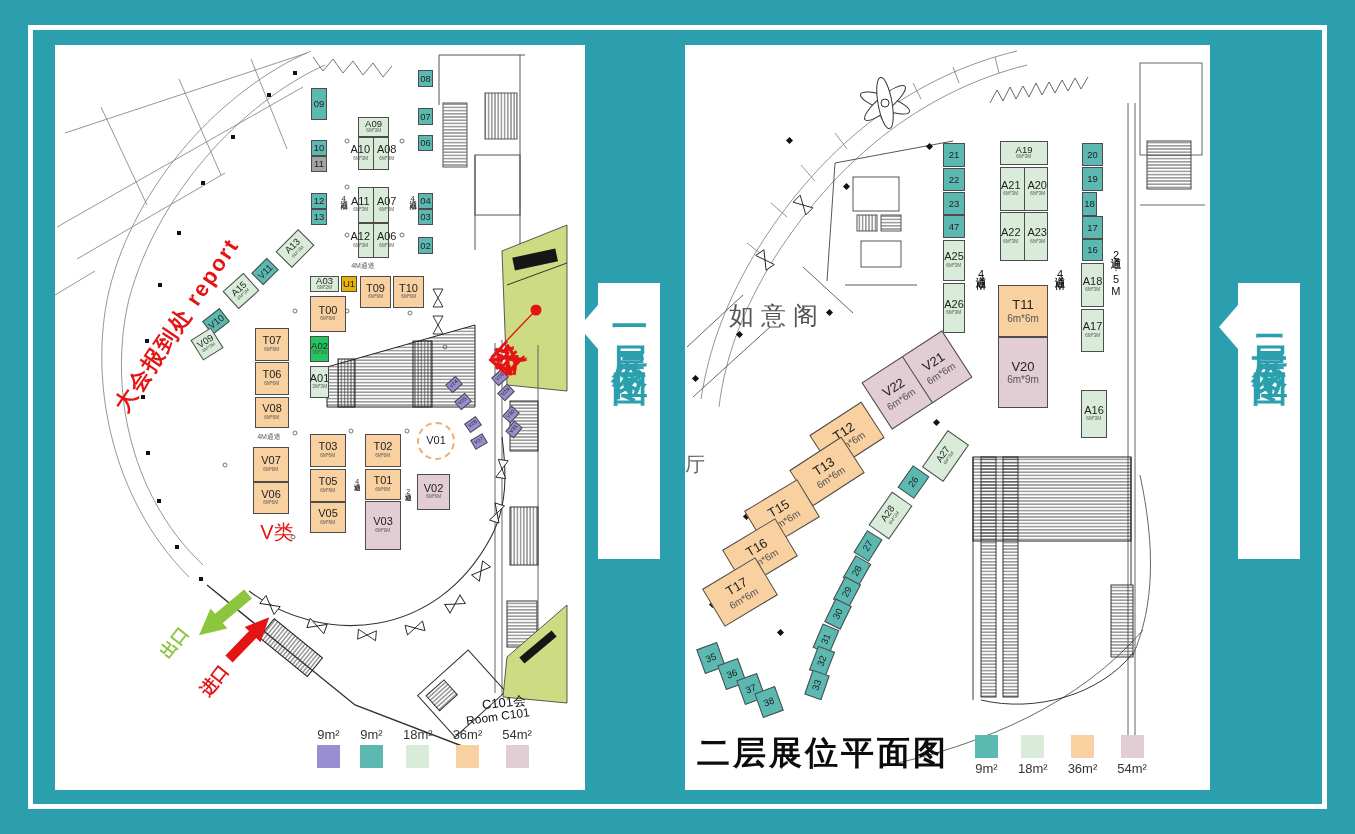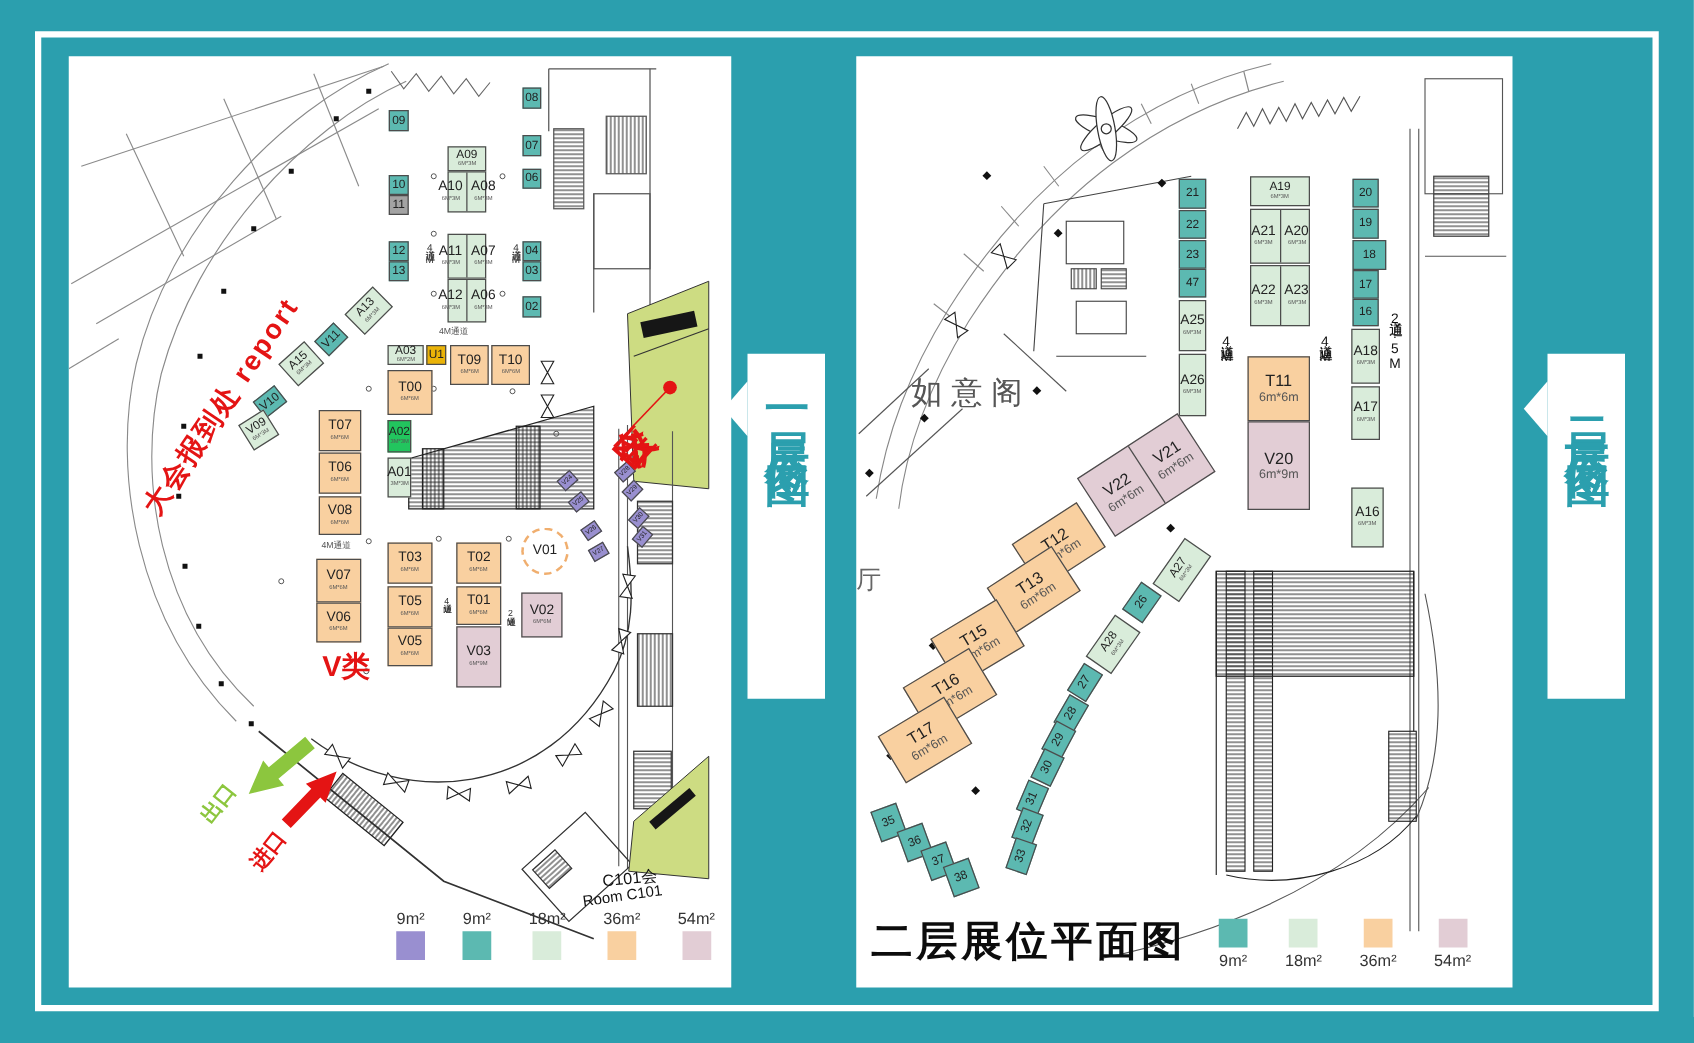--- a/index.html
+++ b/index.html
@@ -23,21 +23,21 @@
   .booth.circle{border-radius:50%;border:2.5px dashed #f0ae6e;background:#fff;}
   .booth.split{flex-direction:row;}
   .booth.split .cell{flex:1;height:100%;display:flex;flex-direction:column;align-items:center;justify-content:center;border-left:1px solid #4c4c4c;}
   .booth.split .cell:first-child{border-left:none;}
   
   .anno{position:absolute;white-space:nowrap;line-height:1.08;}
   .anno.vert{writing-mode:vertical-rl;text-orientation:upright;}
   
   .plan-title{position:absolute;left:12px;top:686px;margin:0;font-size:33px;font-weight:bold;color:#0c0c0c;letter-spacing:3px;}
   
-  .legend{position:absolute;display:flex;gap:30px;justify-content:flex-end;}
+  .legend{position:absolute;display:flex;gap:20px;justify-content:flex-end;}
   .legend .item{display:flex;flex-direction:column;align-items:center;gap:3px;font-size:13px;color:#333;}
   .legend .sw{width:23px;height:23px;}
   .legend-1{left:262px;top:682px;}
   .legend-2{left:290px;top:690px;}
   
   .banner{position:absolute;top:283px;width:62px;height:276px;background:#fff;display:flex;justify-content:center;}
   .banner-left{left:598px;}
   .banner-right{left:1238px;}
   .banner::before{content:"";position:absolute;left:-19px;top:22px;border-top:22px solid transparent;border-bottom:22px solid transparent;border-right:19px solid #fff;}
   .banner span{writing-mode:vertical-rl;text-orientation:upright;font-size:36px;font-weight:bold;color:#2b9fae;letter-spacing:9px;margin-top:25px;}
@@ -150,21 +150,21 @@
           <circle cx="352" cy="386" r="2"></circle>
           <circle cx="238" cy="492" r="2"></circle>
         <circle cx="170" cy="420" r="2"></circle>
           <circle cx="390" cy="302" r="2"></circle>
       </g>
     </svg>
     <div class="layer">
         <div class="booth teal tiny" style="left: 363px; top: 25px; width: 15px; height: 17px; background: rgb(92, 185, 177);">
           <span class="blabel">08</span>
         </div>
-        <div class="booth teal tiny" style="left: 256px; top: 43px; width: 16px; height: 17px; background: rgb(92, 185, 177);">
+        <div class="booth teal tiny" style="left: 256px; top: 43px; width: 16px; height: 32px; background: rgb(92, 185, 177);">
           <span class="blabel">09</span>
         </div>
         <div class="booth teal tiny" style="left: 363px; top: 63px; width: 15px; height: 17px; background: rgb(92, 185, 177);">
           <span class="blabel">07</span>
         </div>
         <div class="booth teal tiny" style="left: 363px; top: 90px; width: 15px; height: 16px; background: rgb(92, 185, 177);">
           <span class="blabel">06</span>
         </div>
         <div class="booth green tiny" style="left: 303px; top: 72px; width: 31px; height: 20px; background: rgb(217, 236, 218);">
           <span class="blabel">A09</span>
@@ -338,21 +338,21 @@
         <div class="booth purple micro" style="left: 449px; top: 364px; width: 14px; height: 11px; background: rgb(153, 143, 208); transform: rotate(-48deg);">
           <span class="blabel">V30</span>
         </div>
         <div class="booth purple micro" style="left: 452px; top: 379px; width: 14px; height: 11px; background: rgb(153, 143, 208); transform: rotate(-50deg);">
           <span class="blabel">V31</span>
         </div>
       </div>
     <div class="layer">
         <div class="anno" style="left: 122px; top: 280px; font-size: 22px; color: rgb(228, 20, 20); font-weight: bold; letter-spacing: 2px; transform: translate(-50%, -50%) rotate(-56deg);">大会报到处  report</div>
         <div class="anno vert" style="left: 424px; top: 289px; font-size: 29px; color: rgb(228, 20, 20); font-weight: bold; letter-spacing: 2px; transform: translate(-50%, -50%) rotate(-48deg);">会议区</div>
-        <div class="anno" style="left: 222px; top: 488px; font-size: 23px; color: rgb(228, 20, 20); font-weight: bold; transform: translate(-50%, -50%) rotate(0deg);">V类</div>
+        <div class="anno" style="left: 222px; top: 488px; font-size: 20px; color: rgb(228, 20, 20); font-weight: normal; transform: translate(-50%, -50%) rotate(0deg);">V类</div>
         <div class="anno" style="left: 120px; top: 598px; font-size: 17px; color: rgb(140, 198, 62); font-weight: bold; transform: translate(-50%, -50%) rotate(-52deg);">出口</div>
         <div class="anno" style="left: 160px; top: 636px; font-size: 17px; color: rgb(228, 20, 20); font-weight: bold; transform: translate(-50%, -50%) rotate(-52deg);">进口</div>
         <div class="anno" style="left: 449px; top: 658px; font-size: 13px; color: rgb(17, 17, 17); transform: translate(-50%, -50%) rotate(-6deg);">C101会</div>
         <div class="anno" style="left: 443px; top: 672px; font-size: 12px; color: rgb(17, 17, 17); transform: translate(-50%, -50%) rotate(-8deg);">Room C101</div>
         <div class="anno vert" style="left: 288px; top: 158px; font-size: 8px; color: rgb(51, 51, 51); transform: translate(-50%, -50%) rotate(0deg);">通道4M</div>
         <div class="anno vert" style="left: 357px; top: 158px; font-size: 8px; color: rgb(51, 51, 51); transform: translate(-50%, -50%) rotate(0deg);">通道4M</div>
         <div class="anno" style="left: 308px; top: 221px; font-size: 7px; color: rgb(85, 85, 85); transform: translate(-50%, -50%) rotate(0deg);">4M通道</div>
         <div class="anno" style="left: 214px; top: 392px; font-size: 7px; color: rgb(85, 85, 85); transform: translate(-50%, -50%) rotate(0deg);">4M通道</div>
         <div class="anno vert" style="left: 302px; top: 440px; font-size: 7px; color: rgb(51, 51, 51); transform: translate(-50%, -50%) rotate(0deg);">通道4M</div>
         <div class="anno vert" style="left: 353px; top: 450px; font-size: 7px; color: rgb(51, 51, 51); transform: translate(-50%, -50%) rotate(0deg);">通道2M</div>
@@ -507,21 +507,21 @@
         <div class="booth pink" style="left: 313px; top: 292px; width: 50px; height: 71px; background: rgb(226, 205, 213);">
           <span class="blabel big">V20</span>
           <span class="bsub big">6m*9m</span>
         </div>
         <div class="booth teal tiny" style="left: 397px; top: 98px; width: 21px; height: 23px; background: rgb(92, 185, 177);">
           <span class="blabel">20</span>
         </div>
         <div class="booth teal tiny" style="left: 397px; top: 122px; width: 21px; height: 24px; background: rgb(92, 185, 177);">
           <span class="blabel">19</span>
         </div>
-        <div class="booth teal tiny" style="left: 397px; top: 147px; width: 27px; height: 24px; background: rgb(92, 185, 177);">
+        <div class="booth teal tiny" style="left: 397px; top: 147px; width: 15px; height: 24px; background: rgb(92, 185, 177);">
           <span class="blabel">18</span>
         </div>
         <div class="booth teal tiny" style="left: 397px; top: 171px; width: 21px; height: 23px; background: rgb(92, 185, 177);">
           <span class="blabel">17</span>
         </div>
         <div class="booth teal tiny" style="left: 397px; top: 194px; width: 21px; height: 22px; background: rgb(92, 185, 177);">
           <span class="blabel">16</span>
         </div>
         <div class="booth green" style="left: 396px; top: 218px; width: 23px; height: 44px; background: rgb(217, 236, 218);">
           <span class="blabel">A18</span>

